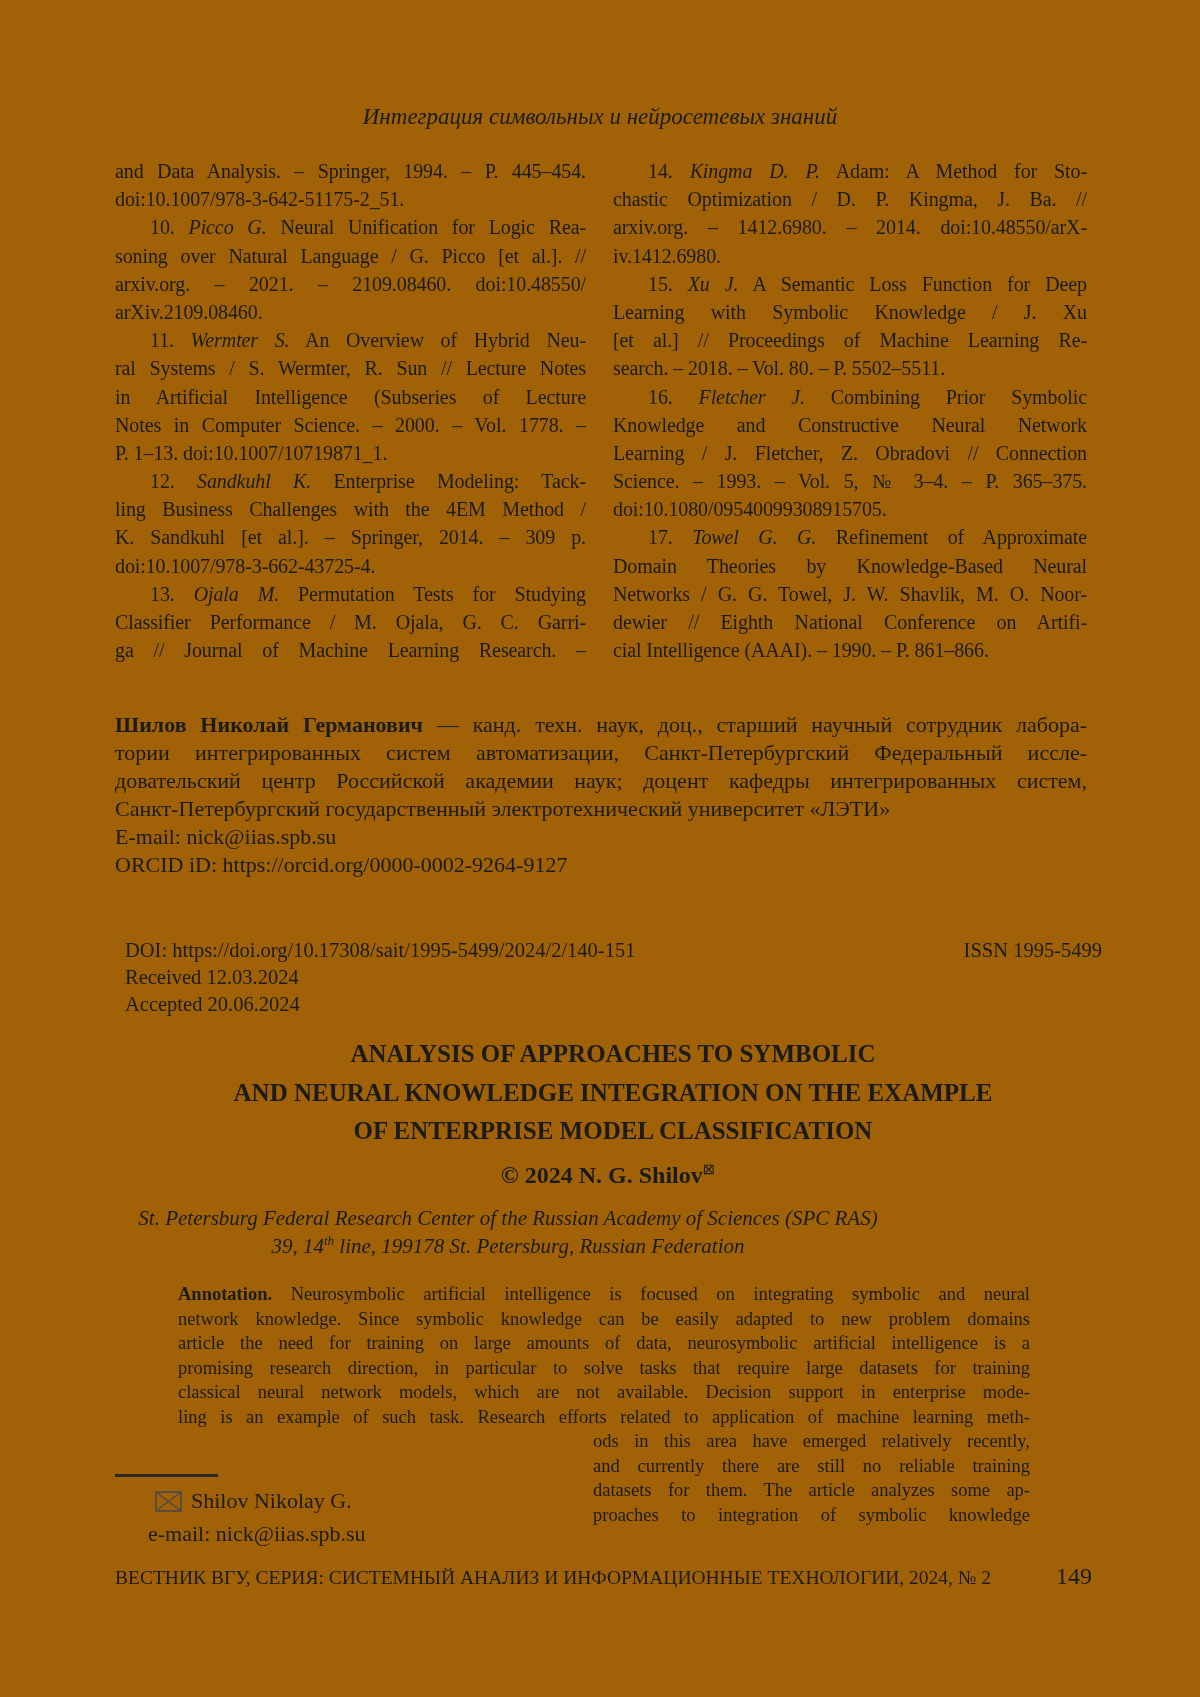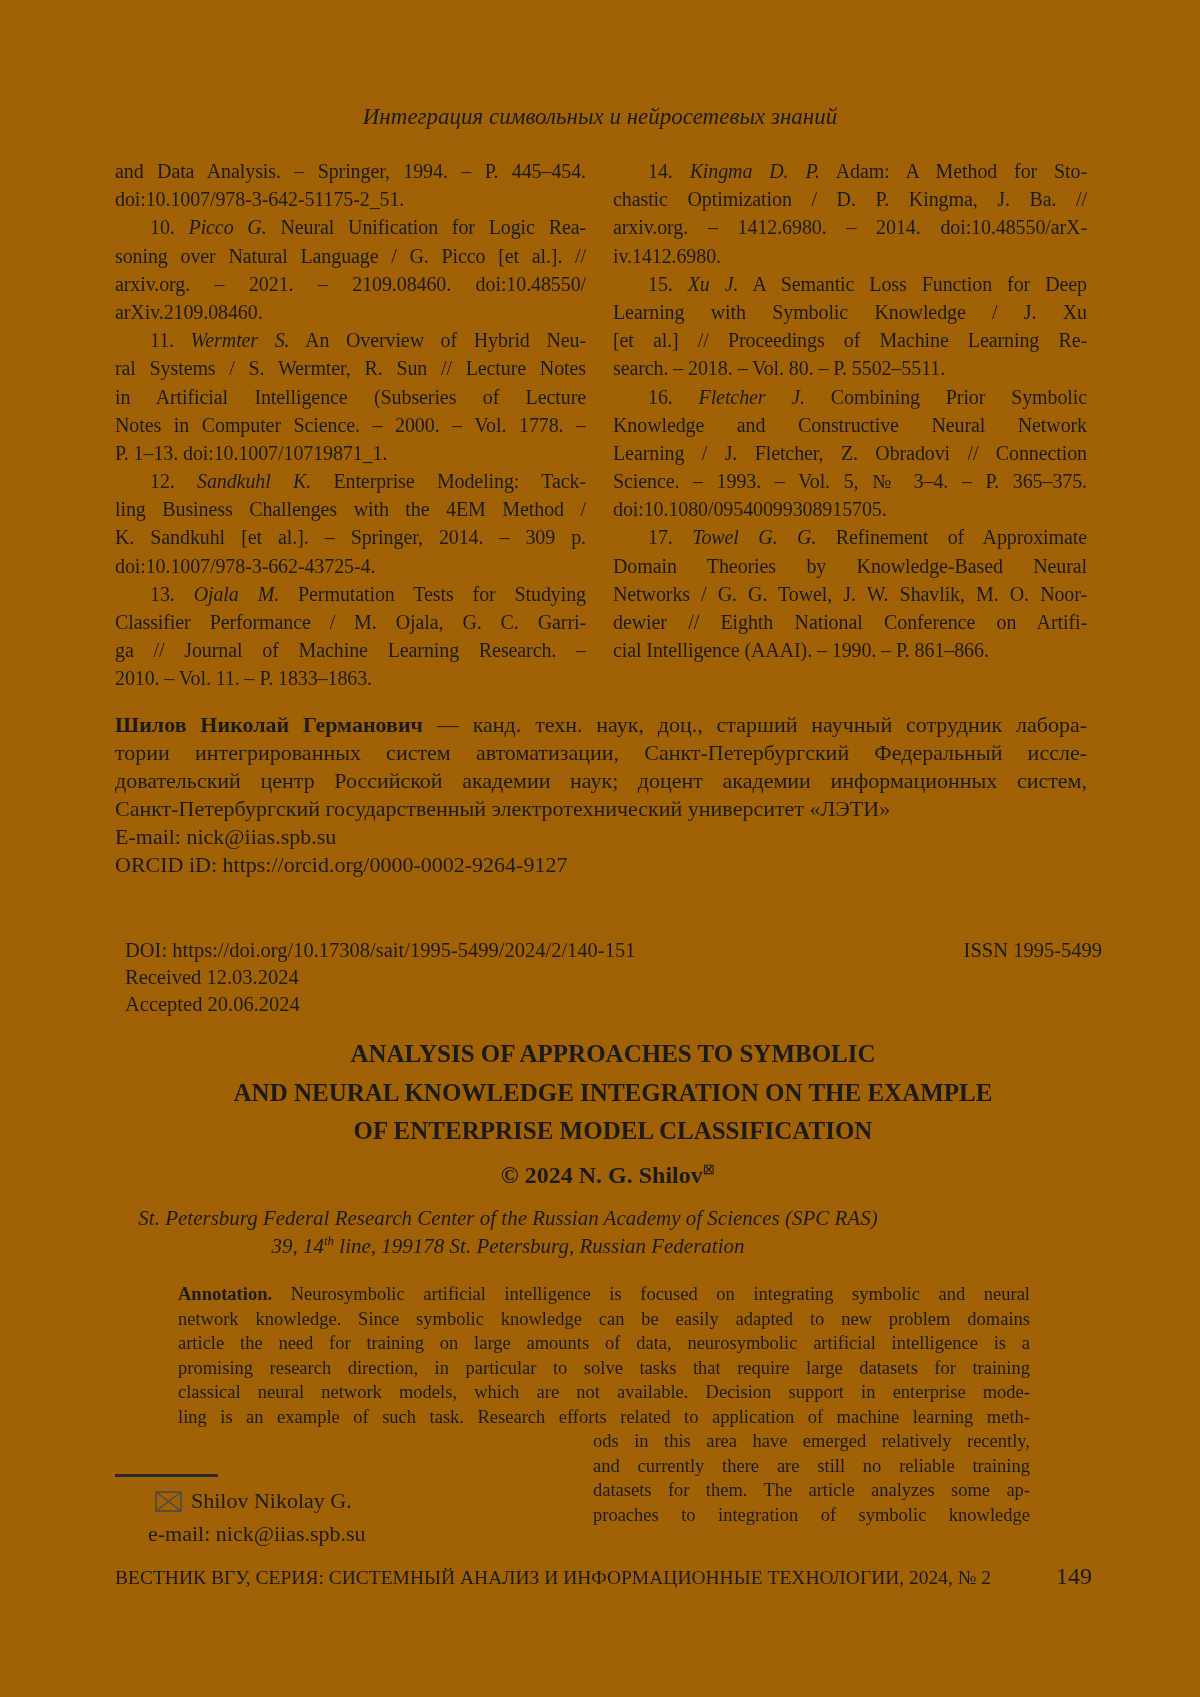--- a/index.html
+++ b/index.html
@@ -71,21 +71,20 @@
       <div class="ln jst">in Artificial Intelligence (Subseries of Lecture</div>
       <div class="ln jst">Notes in Computer Science. – 2000. – Vol. 1778. –</div>
       <div class="ln">P. 1–13. doi:10.1007/10719871_1.</div>
       <div class="ln jst ind">12. <i>Sandkuhl K.</i> Enterprise Modeling: Tack-</div>
       <div class="ln jst">ling Business Challenges with the 4EM Method /</div>
       <div class="ln jst">K. Sandkuhl [et al.]. – Springer, 2014. – 309 p.</div>
       <div class="ln">doi:10.1007/978-3-662-43725-4.</div>
       <div class="ln jst ind">13. <i>Ojala M.</i> Permutation Tests for Studying</div>
       <div class="ln jst">Classifier Performance / M. Ojala, G. C. Garri-</div>
       <div class="ln jst">ga // Journal of Machine Learning Research. –</div>
-      <div class="ln">2010. – Vol. 11. – P. 1833–1863.</div>
     </div>
 
   <div class="refcol refcol-right">
       <div class="ln jst ind">14. <i>Kingma D. P.</i> Adam: A Method for Sto-</div>
       <div class="ln jst">chastic Optimization / D. P. Kingma, J. Ba. //</div>
       <div class="ln jst">arxiv.org. – 1412.6980. – 2014. doi:10.48550/arX-</div>
       <div class="ln">iv.1412.6980.</div>
       <div class="ln jst ind">15. <i>Xu J.</i> A Semantic Loss Function for Deep</div>
       <div class="ln jst">Learning with Symbolic Knowledge / J. Xu</div>
       <div class="ln jst">[et al.] // Proceedings of Machine Learning Re-</div>
@@ -98,21 +97,21 @@
       <div class="ln jst ind">17. <i>Towel G. G.</i> Refinement of Approximate</div>
       <div class="ln jst">Domain Theories by Knowledge-Based Neural</div>
       <div class="ln jst">Networks / G. G. Towel, J. W. Shavlik, M. O. Noor-</div>
       <div class="ln jst">dewier // Eighth National Conference on Artifi-</div>
       <div class="ln">cial Intelligence (AAAI). – 1990. – P. 861–866.</div>
     </div>
 
   <div class="bio">
       <div class="ln jst"><b>Шилов Николай Германович</b> — канд. техн. наук, доц., старший научный сотрудник лабора-</div>
       <div class="ln jst">тории интегрированных систем автоматизации, Санкт-Петербургский Федеральный иссле-</div>
-      <div class="ln jst">довательский центр Российской академии наук; доцент академии информационных систем,</div>
+      <div class="ln jst">довательский центр Российской академии наук; доцент кафедры интегрированных систем,</div>
       <div class="ln">Санкт-Петербургский государственный электротехнический университет «ЛЭТИ»</div>
       <div class="ln">E-mail: nick@iias.spb.su</div>
       <div class="ln">ORCID iD: https://orcid.org/0000-0002-9264-9127</div>
     </div>
 
   <div class="meta">
     <div class="meta-row">
       <span>DOI: https://doi.org/10.17308/sait/1995-5499/2024/2/140-151</span>
       <span>ISSN 1995-5499</span>
     </div>

